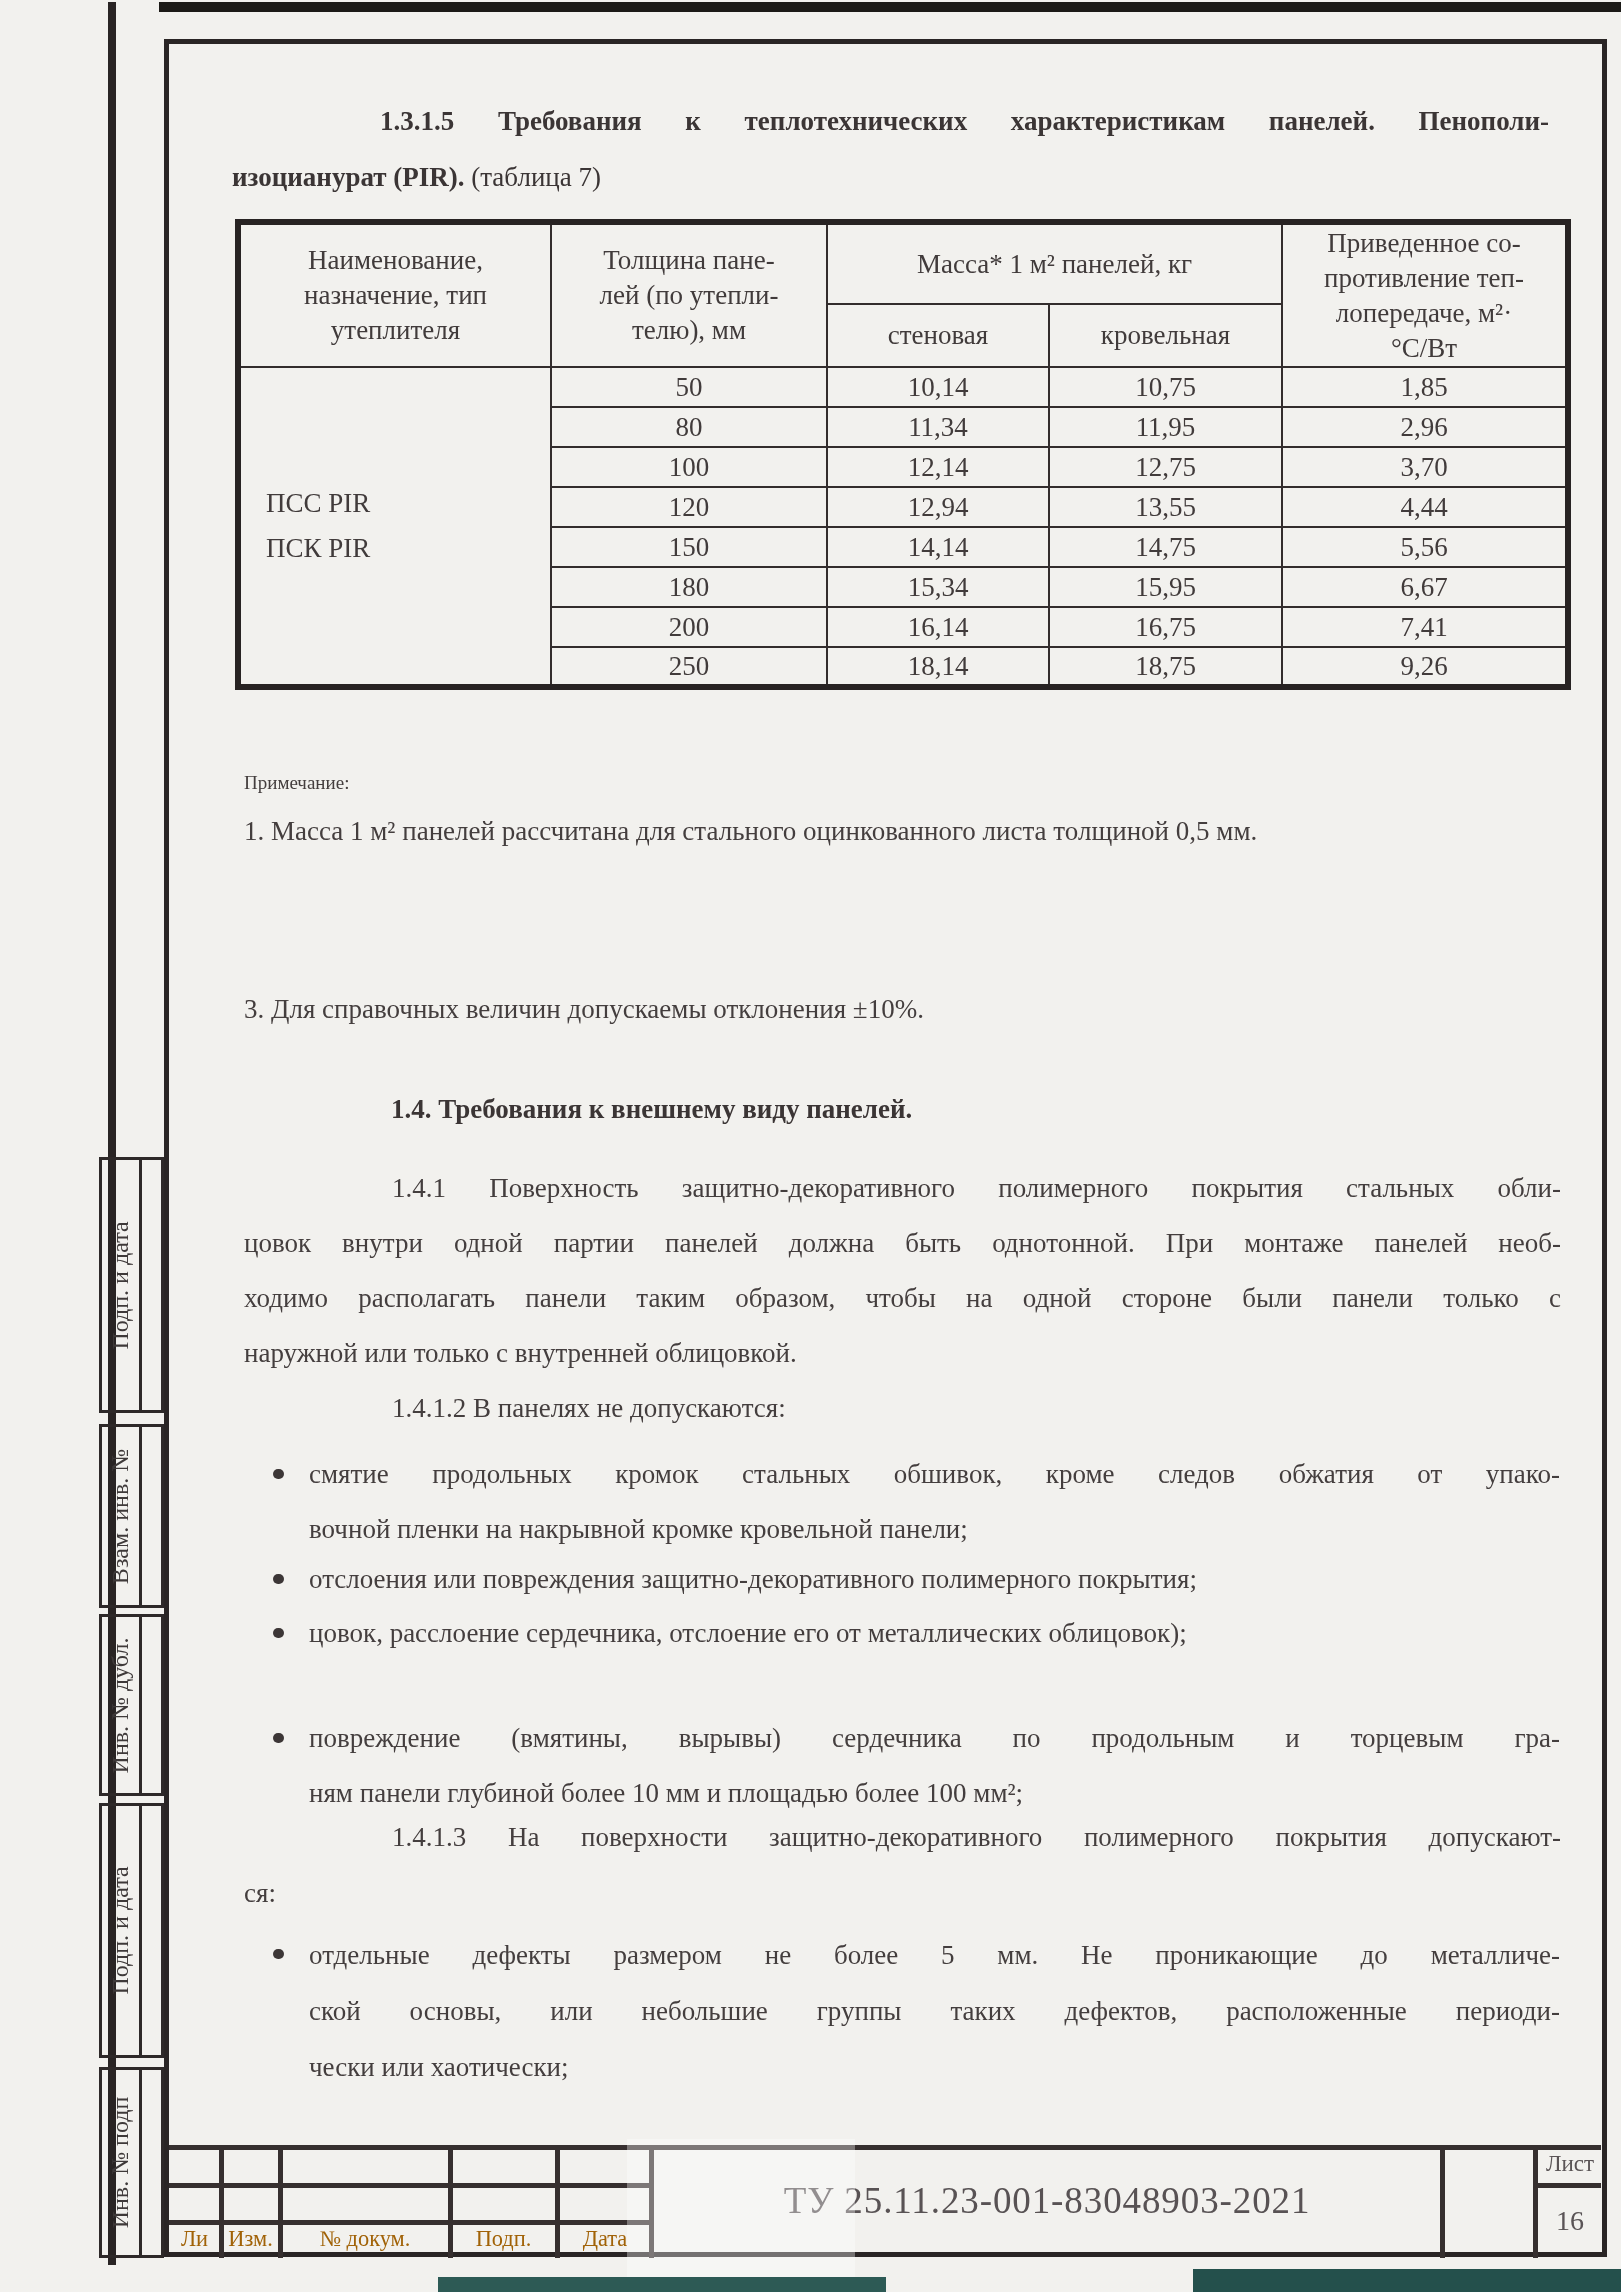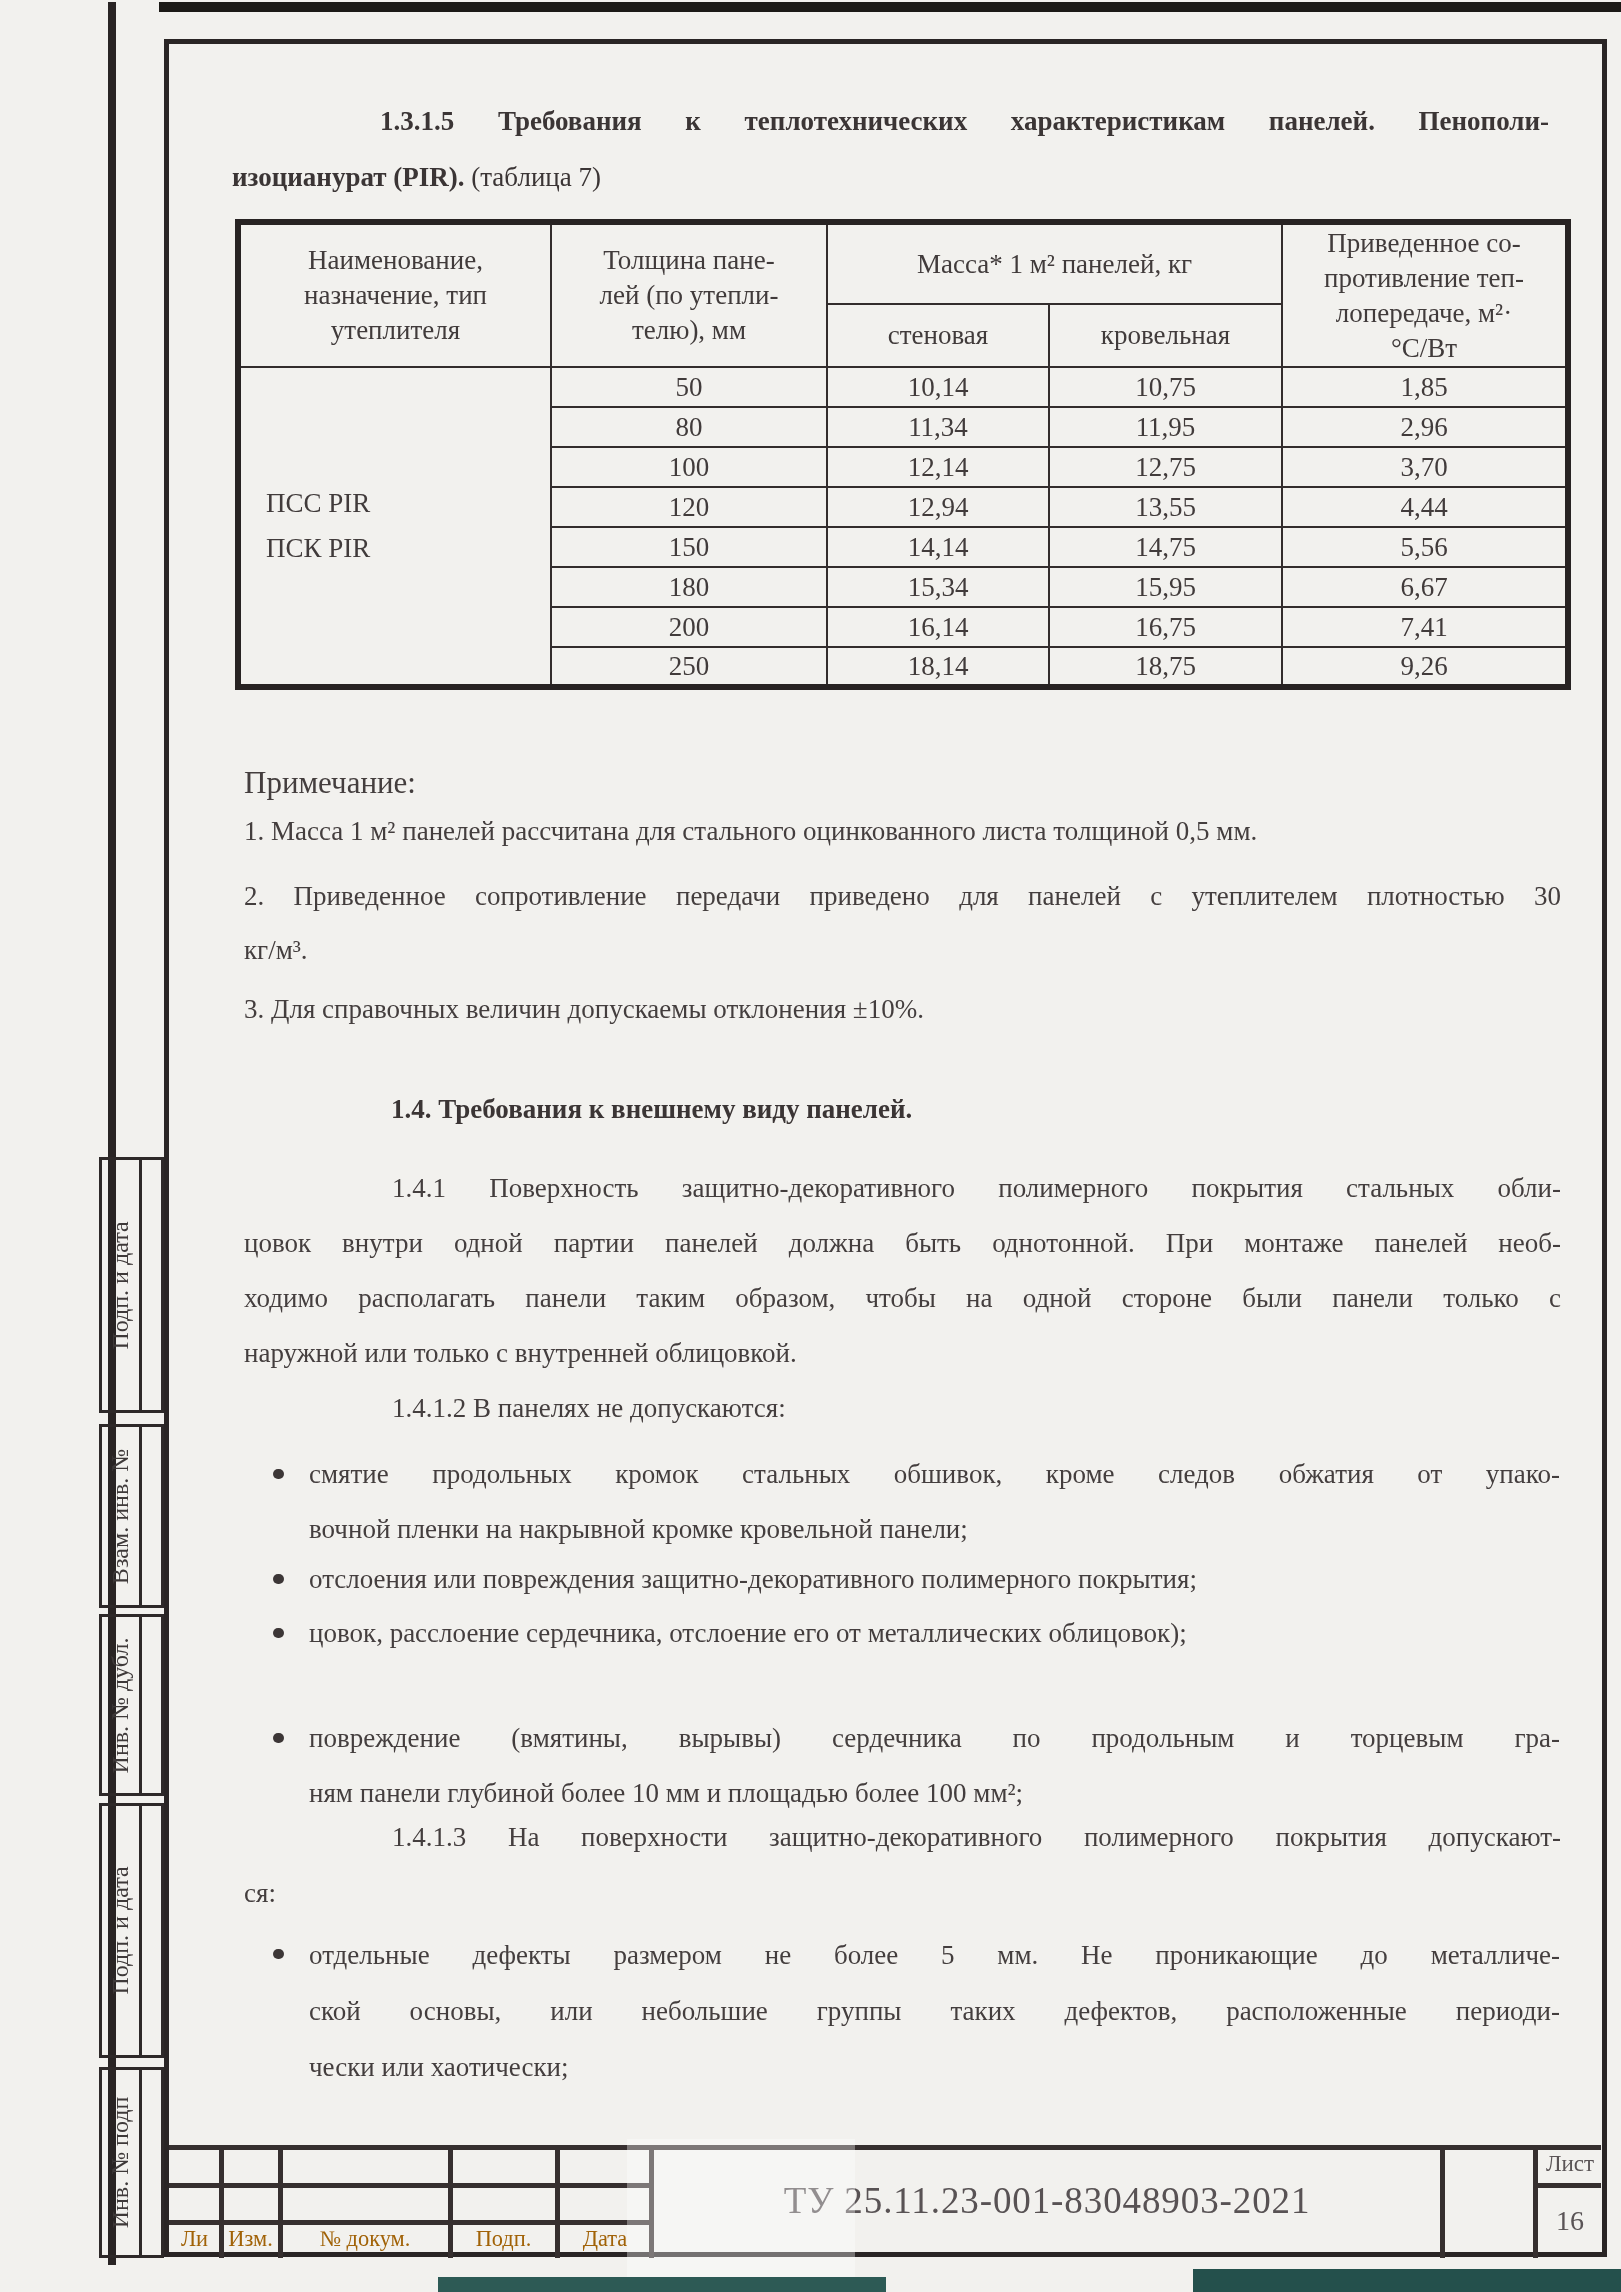--- a/index.html
+++ b/index.html
@@ -43,21 +43,21 @@
                 border:6.3px solid #282323; }
   .spec-table td { border:2.7px solid #332d2d; padding:0; text-align:center;
                    vertical-align:middle; font-size:27px; color:#413b3b; }
   .spec-table .hdr { line-height:35px; }
   .row-h-top { height:82px; }
   .row-h-sub { height:63px; }
   .row-body  { height:40px; }
   .group-cell .llines { padding-left:25px; line-height:45px; }
   .res-cell { font-size:26px; line-height:36px; }
 
-  .note-title { left:244px; top:755px; width:1317px; font-size:31px; }
+  .note-title { left:244px; top:755px; width:1317px; font-size:19px; }
   .note-1 { left:244px; top:804px;  width:1317px; }
   .note-2 { left:244px; top:869px;  width:1317px; }
   .note-3 { left:244px; top:982px; width:1317px; }
 
   .s14-title { left:391px; top:1094px; width:1173px; font-weight:bold;
                font-size:27px; color:#3b3535; }
   .p141  { left:244px; top:1161px; width:1317px; }
   .p1412 { left:244px; top:1381px; width:1317px; text-indent:148px; }
   .p1413 { left:244px; top:1809px; width:1317px; }
   .b5    { top:1927px; }
@@ -186,24 +186,20 @@
           <td data-bind="table.rows.7.2">18,75</td>
           <td data-bind="table.rows.7.3">9,26</td>
         </tr>
   </tbody>
     </table>
 
   <div class="abs note-title body-text" data-bind="notes.title">Примечание:</div>
   <div class="abs note-1 body-text jlines" data-bind-lines="notes.note1">
       <div class="lastline">1. Масса 1 м² панелей рассчитана для стального оцинкованного листа толщиной 0,5 мм.</div>
     </div>
-  <div class="abs note-2 body-text lh60 jlines" data-bind-lines="notes.note2">
-      <div>2. Приведенное сопротивление передачи приведено для панелей с утеплителем плотностью 30</div>
-      <div class="lastline">кг/м³.</div>
-    </div>
   <div class="abs note-3 body-text jlines" data-bind-lines="notes.note3">
       <div class="lastline">3. Для справочных величин допускаемы отклонения ±10%.</div>
     </div>
 
   <div class="abs s14-title" data-bind="section.title">1.4. Требования к внешнему виду панелей.</div>
   <div class="abs p141 body-text jlines indent-first" data-bind-lines="section.p141">
       <div>1.4.1 Поверхность защитно-декоративного полимерного покрытия стальных обли-</div>
       <div>цовок внутри одной партии панелей должна быть однотонной. При монтаже панелей необ-</div>
       <div>ходимо располагать панели таким образом, чтобы на одной стороне были панели только с</div>
       <div class="lastline">наружной или только с внутренней облицовкой.</div>

